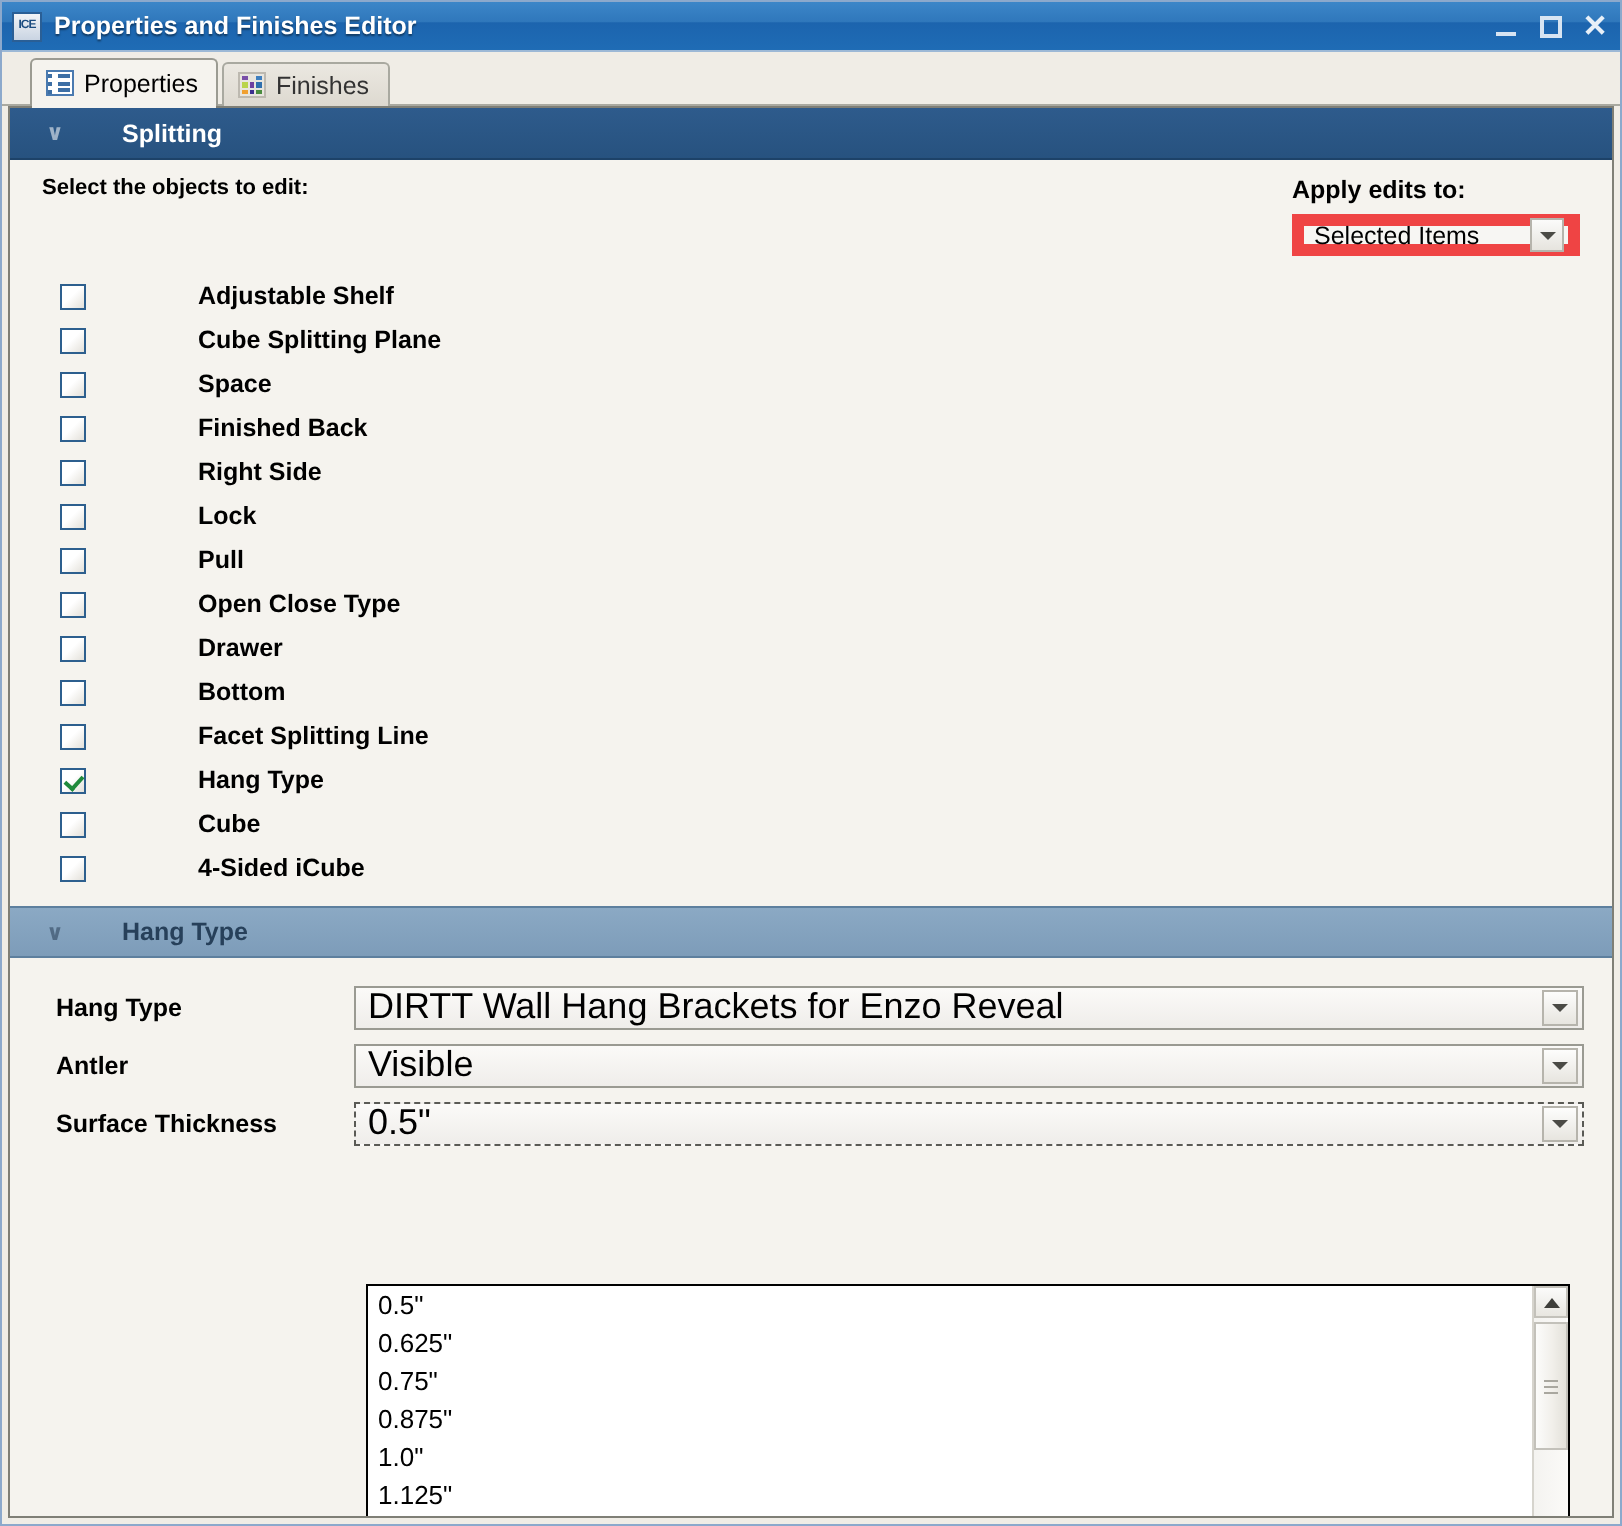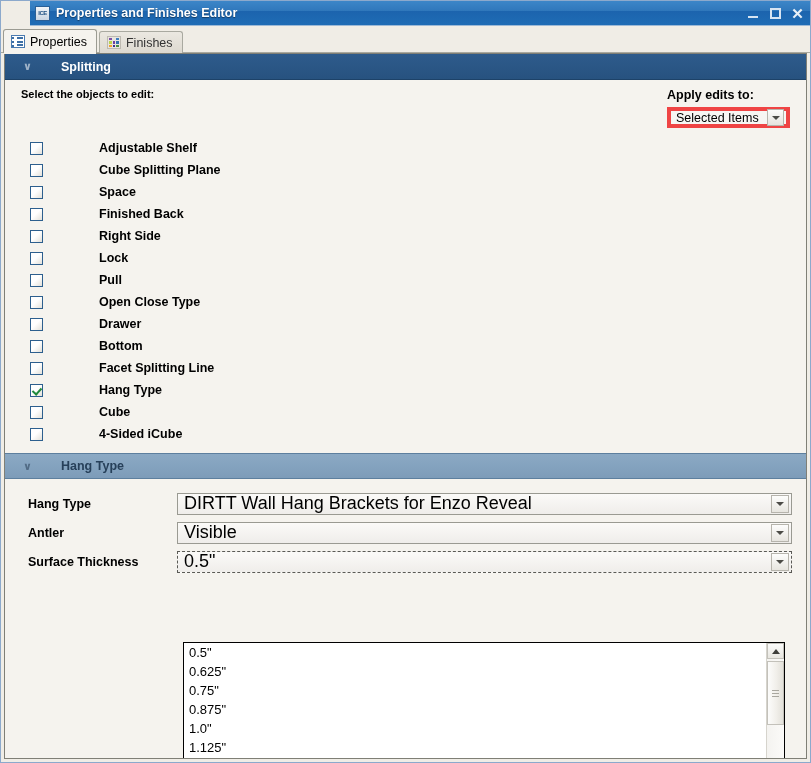--- a/index.html
+++ b/index.html
@@ -33,21 +33,20 @@
   .titlebar {
     height: 25px;
     box-sizing: border-box;
     background: linear-gradient(to bottom, #3c86c8 0%, #2f77bb 42%, #1c64ae 43%, #1f6cb5 100%);
     border-bottom: 1px solid #9db9d6;
     display: flex;
     align-items: center;
     padding: 0 4px 0 5px;
     position: relative;
     flex: none;
-    margin-left: 29px;
   }
   .title-icon {
     width: 15px; height: 15px;
     background: linear-gradient(to bottom,#f2f4f7,#c9d4e2);
     border: 1px solid #2a5f96;
     box-sizing: border-box;
     font-size: 6px;
     line-height: 13px;
     text-align: center;
     color: #1b4c80;
@@ -95,21 +94,21 @@
     text-align:center;
     font-family:"Liberation Sans", sans-serif;
   }
 
   
   .tabstrip {
     height: 27px;
     background: #f0ede6;
     display: flex;
     align-items: flex-end;
-    padding-left: 2px;
+    padding-left: 14px;
     box-sizing: border-box;
     position: relative;
     flex: none;
   }
   .tabstrip::after {
     content:"";
     position:absolute; left:0; right:0; bottom:0;
     height:1px; background:#a9a9a0;
   }
   .tab {
@@ -235,25 +234,25 @@
     font-weight: bold;
     font-size: 11px;
   }
   .apply-box { text-align:left; }
   .apply-label {
     font-weight:bold;
     font-size:12.5px;
     margin-bottom:5px;
   }
   .combo-small {
-    width: 123px;
+    width: 144px;
     height: 21px;
     box-sizing:border-box;
     background:#f7f6f3;
-    border:4px solid #ef4444;
+    border:6px solid #ef4444;
     display:flex;
     align-items:center;
     justify-content:space-between;
     padding-left:5px;
     font-size:12.5px;
     cursor:default;
   }
   .combo-small .arrow-btn {
     width:17px; height:17px;
     margin-right:2px;

